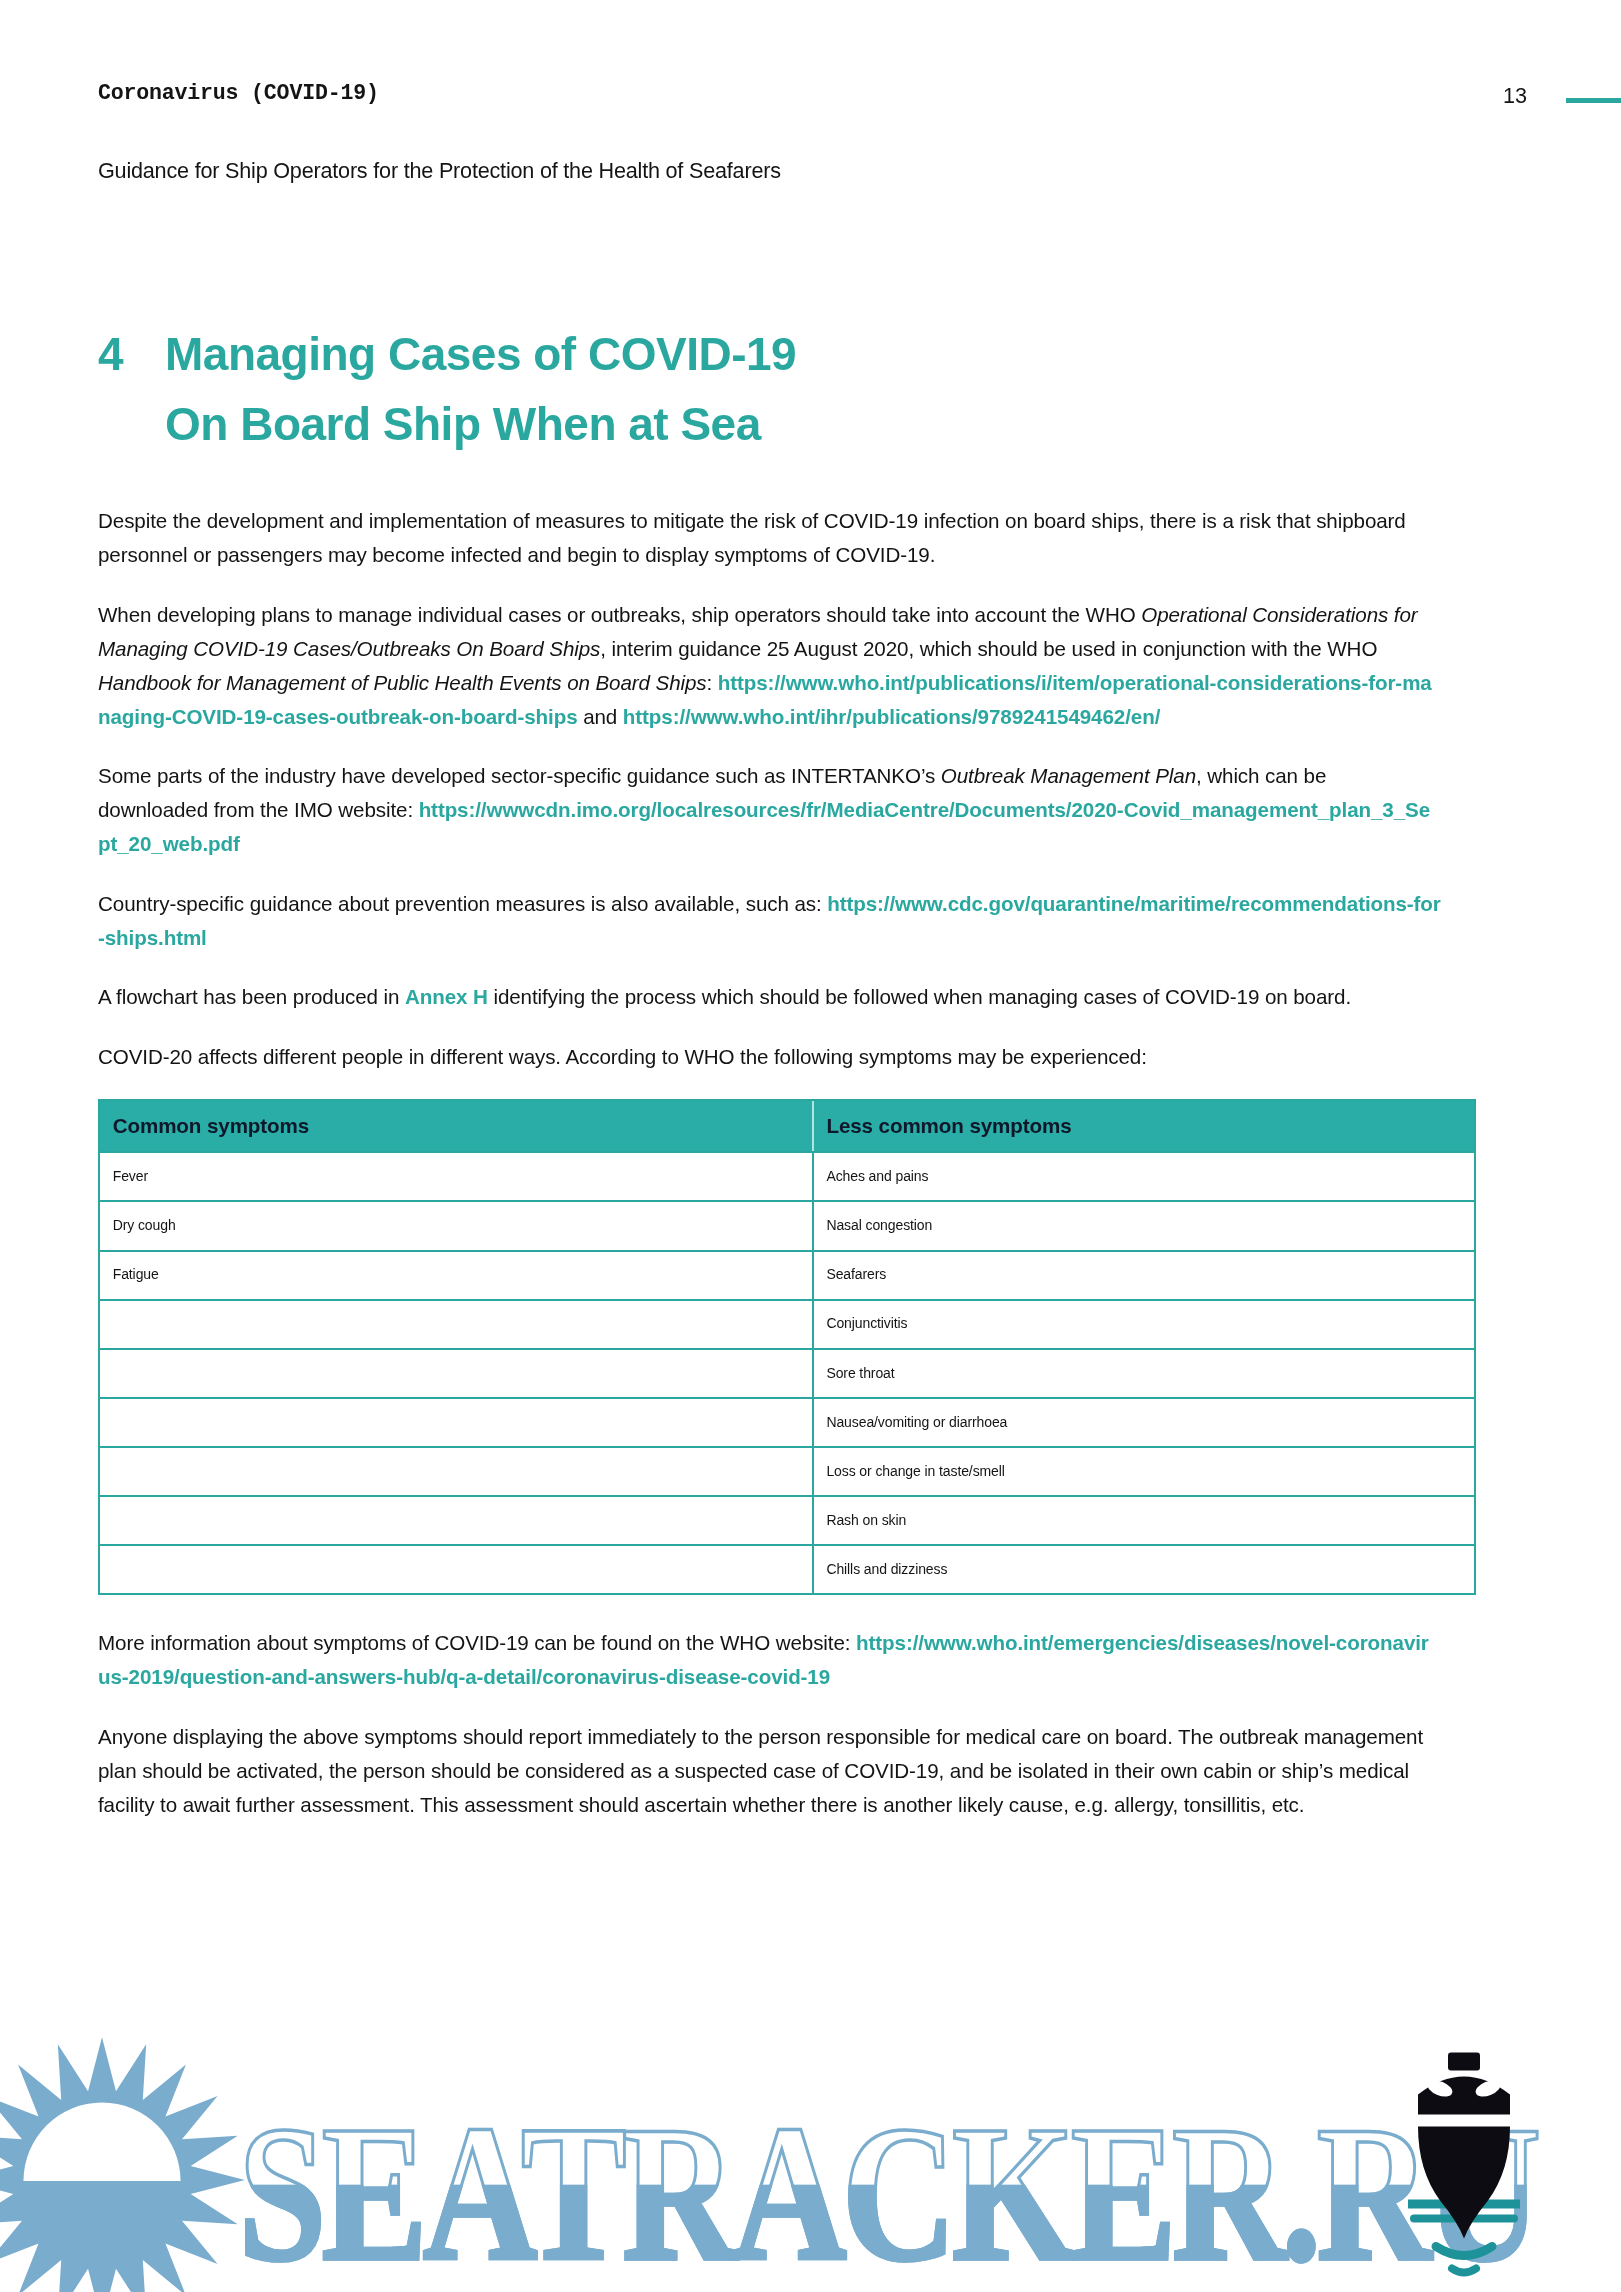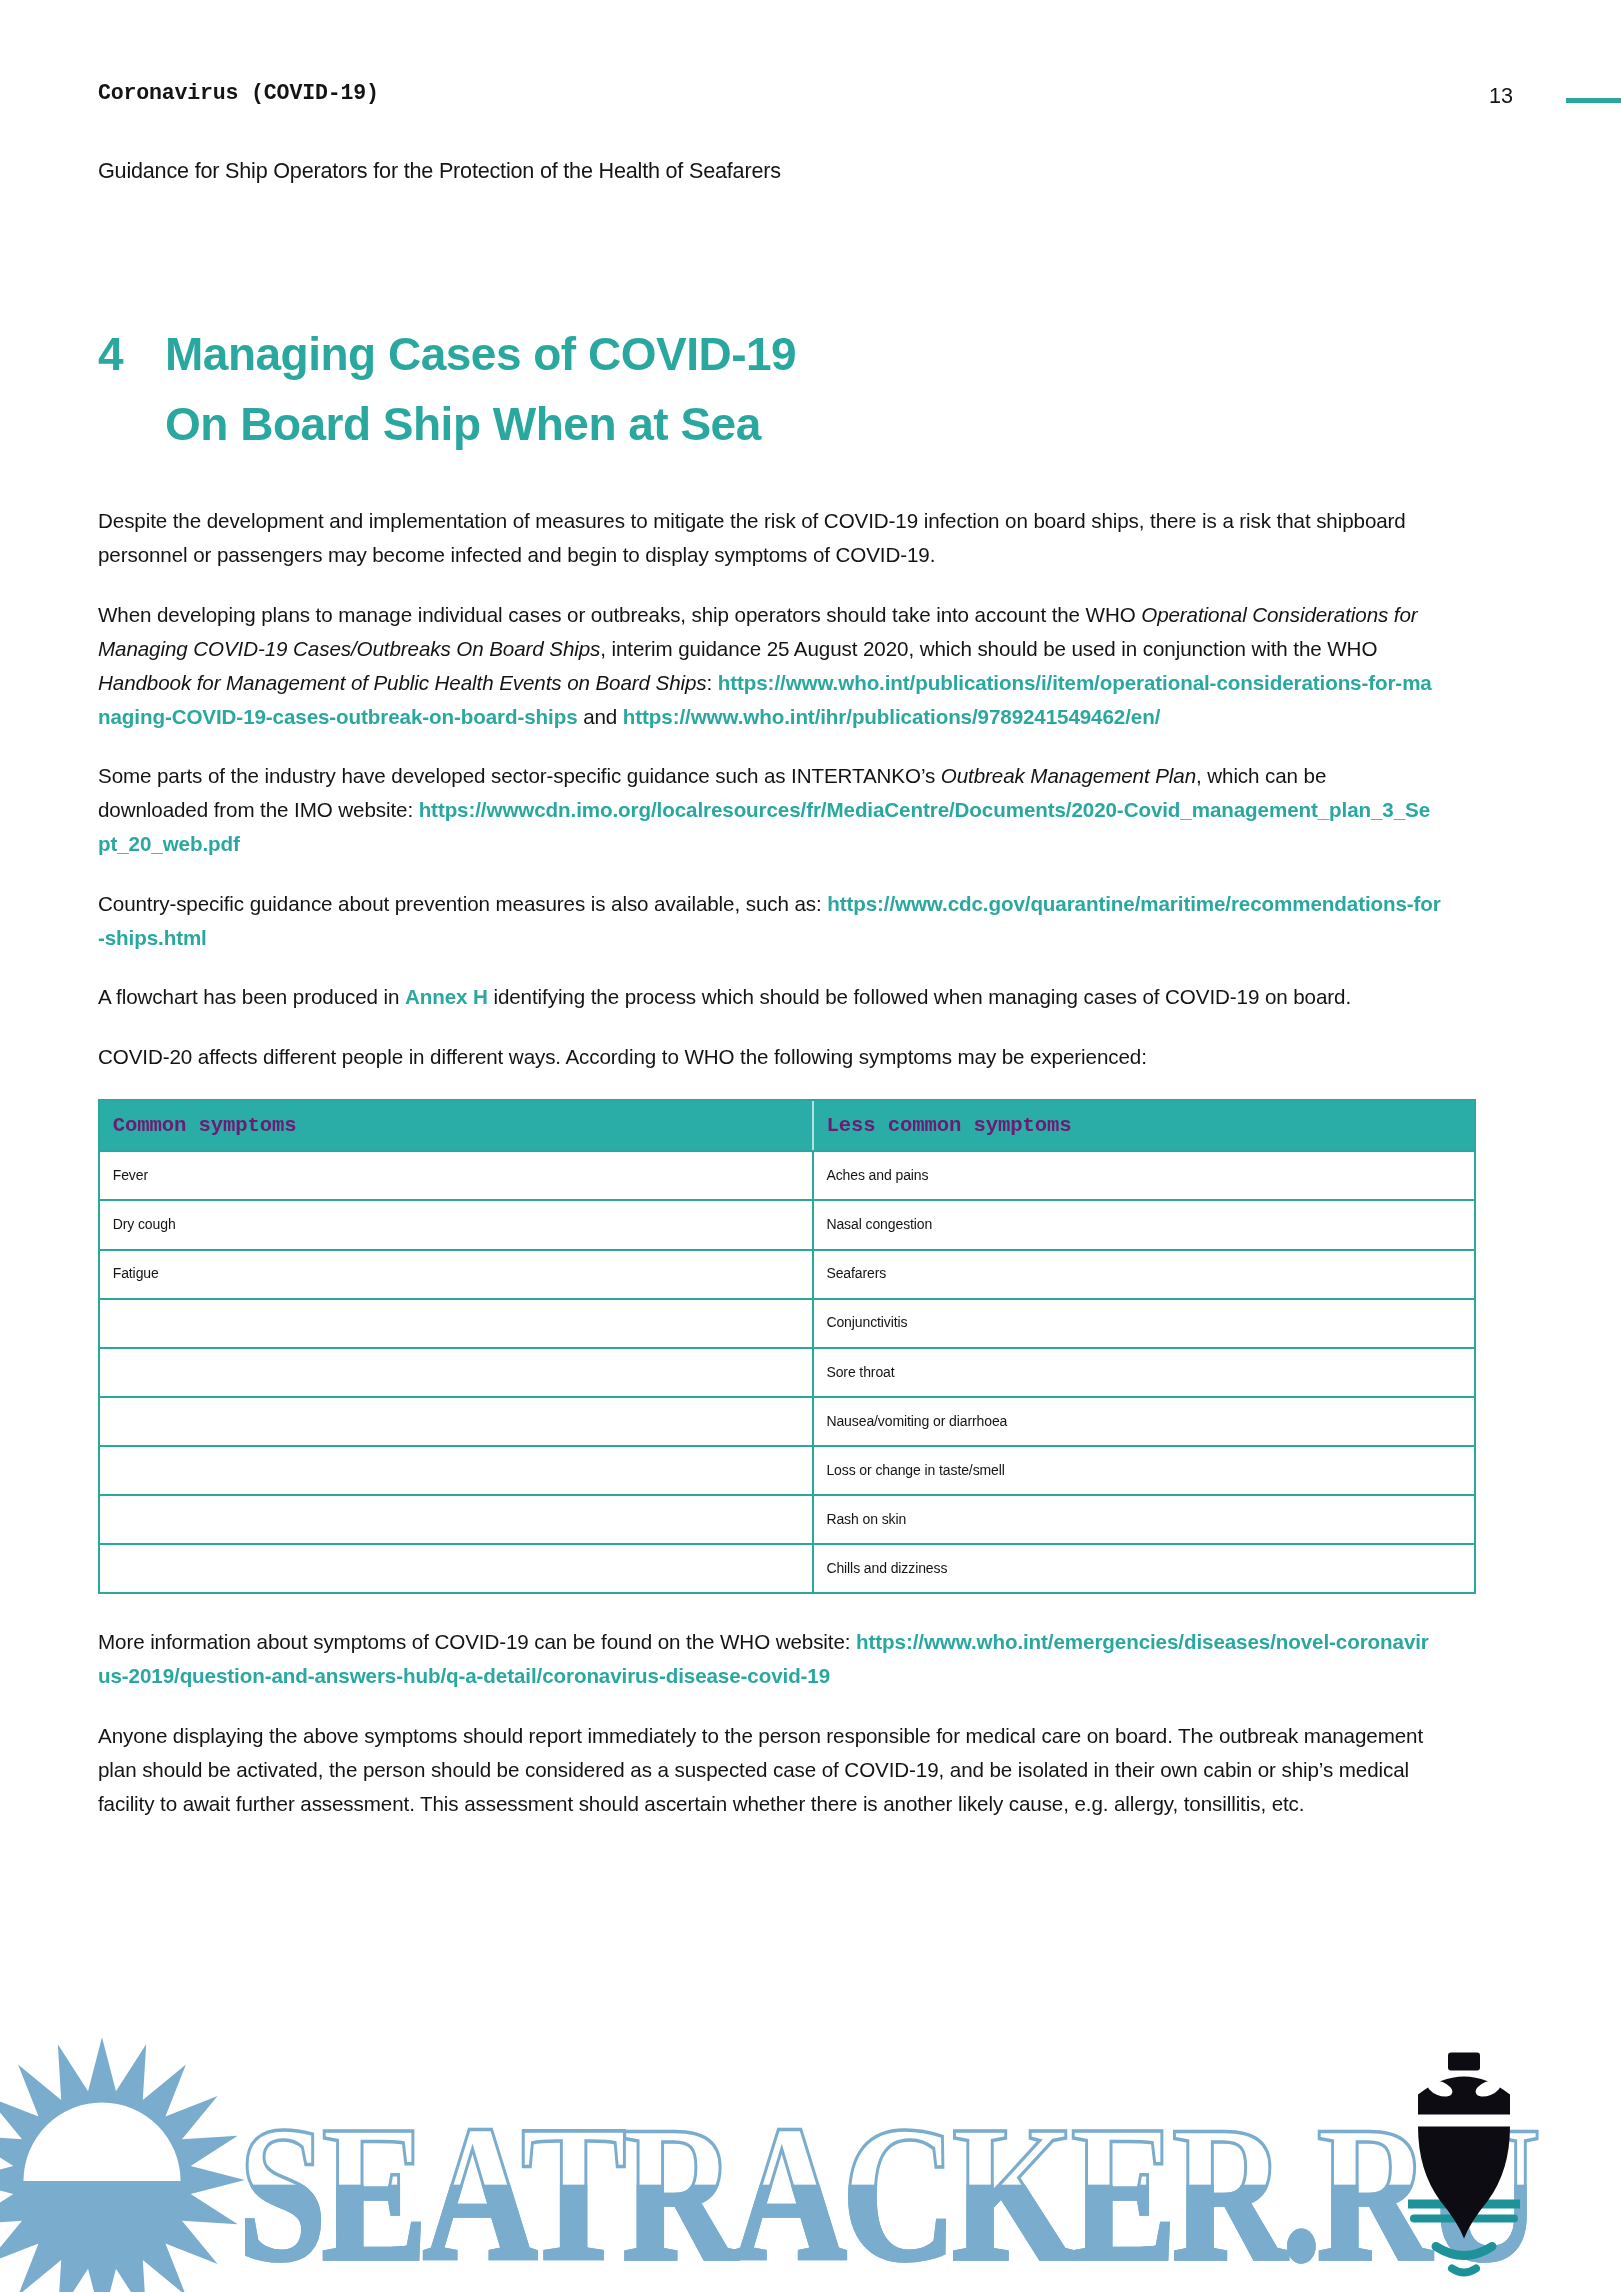--- a/index.html
+++ b/index.html
@@ -19,21 +19,21 @@
     overflow:hidden;
     font-family:"Liberation Sans",sans-serif;
     color:var(--ink);
     margin:0 auto;
   }
   .content{padding:78px 145px 0 98px;}
   
   .doc-header{position:relative;}
   .doc-title{font-size:21.6px;font-weight:700;line-height:30px;letter-spacing:-0.2px;font-family:Liberation Mono, monospace;}
   .doc-subtitle{font-size:21.6px;font-weight:400;line-height:30px;letter-spacing:-0.2px;margin-top:48px;}
-  .page-num{position:absolute;top:82px;right:108px;font-size:21.6px;line-height:27.4px;}
+  .page-num{position:absolute;top:82px;right:94px;font-size:21.6px;line-height:27.4px;}
   .corner-dash{position:absolute;top:98px;right:0;width:55px;height:4.9px;background:var(--accent);}
   
   .h1{display:flex;margin:133px 0 45px 0;color:var(--accent);font-weight:700;font-size:46px;line-height:70px;letter-spacing:-0.5px;}
   .h1 .num{width:67px;flex:0 0 67px;}
   
   .h2{display:flex;margin:69px 0 41px 0;color:var(--accent);font-weight:700;font-size:29px;line-height:39px;letter-spacing:-0.3px;}
   .h2 .num{width:67px;flex:0 0 67px;}
   
   p.body{font-size:20.6px;line-height:34px;letter-spacing:-0.1px;margin:0 0 25.5px 0;max-width:1343px;}
   .s-plain{}
@@ -41,26 +41,25 @@
   .s-link{color:var(--accent);font-weight:700;word-break:break-all;}
   
   table.symptoms{
     width:100%;
     border-collapse:separate;border-spacing:0;
     border:2.9px solid var(--accent);
     margin:3.9px 0 31px 0;
   }
   table.symptoms th{
     background:var(--thbg);
-    color:#701a75;
+    color:#0f172a;
     font-size:20.6px;font-weight:700;
     text-align:left;
     padding:12.7px 15.7px 13.7px 12.7px;
     letter-spacing:-0.1px;
-    font-family:Liberation Mono, monospace;
   }
   table.symptoms th:nth-child(1){width:51.8%;}
   table.symptoms th:nth-child(2){border-left:2px solid rgba(255,255,255,0.65);}
   table.symptoms td{
     font-size:14px;line-height:24.5px;letter-spacing:-0.1px;
     padding:10.8px 15.7px 11.8px 12.7px;
     height:48px;
     border-top:2.9px solid var(--accent);
     background:#fff;
   }

